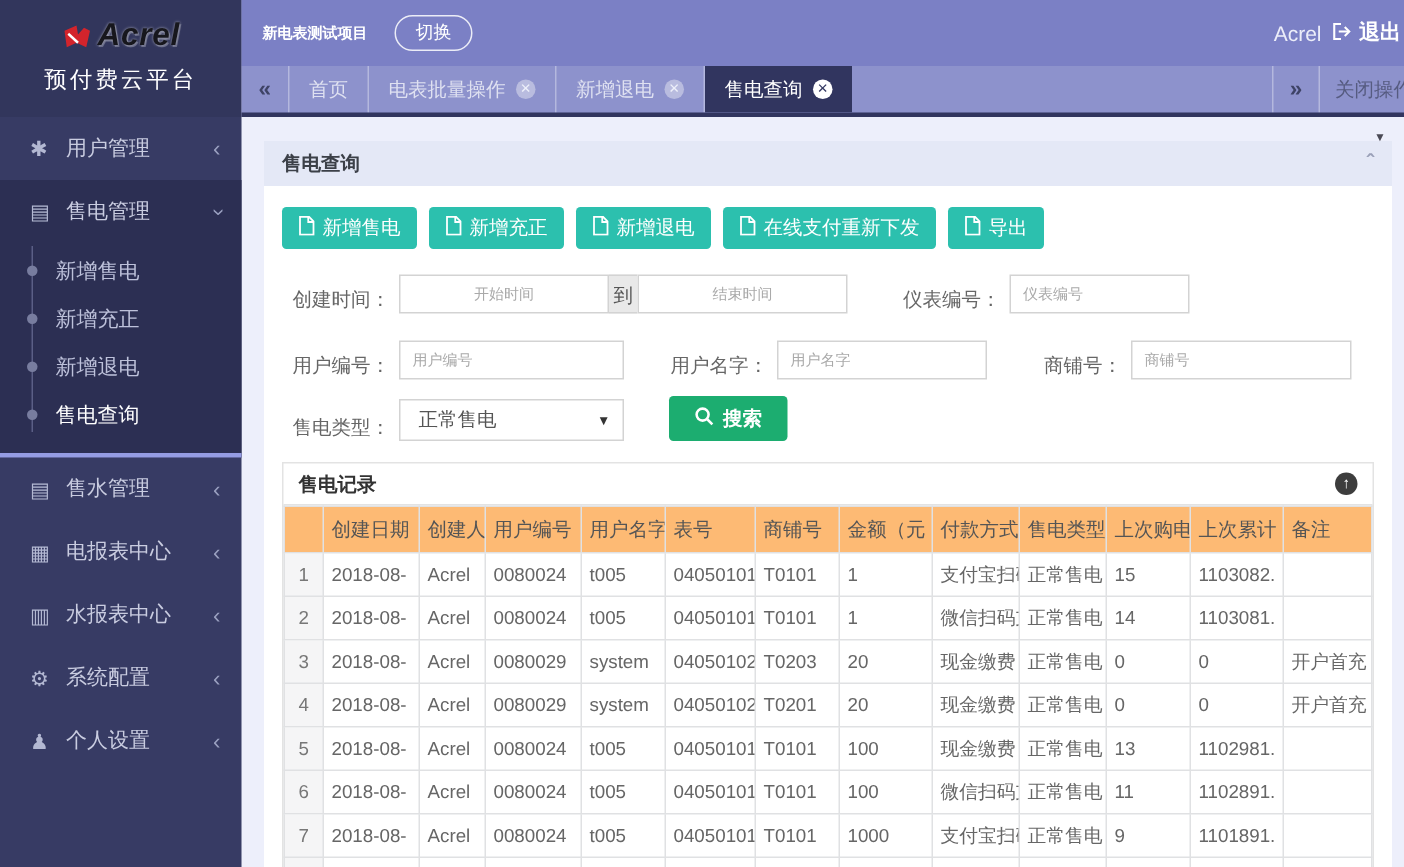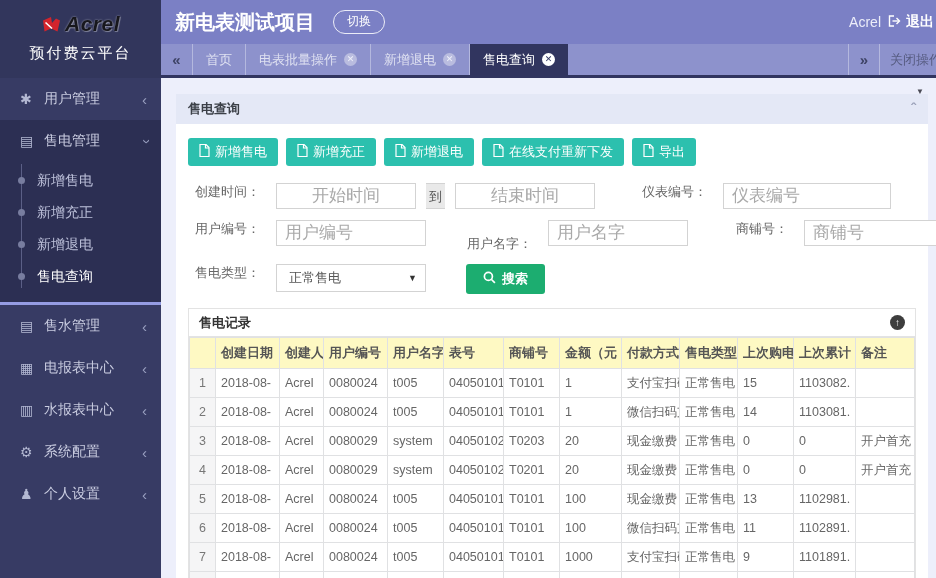--- a/index.html
+++ b/index.html
@@ -31,21 +31,21 @@
   .group-divider { height: 3px; background: var(--divider, #959ce3); }
   .submenu { position: relative; padding: 2px 0 10px 0; }
   .submenu::before { content: ""; position: absolute; left: 21px; top: 2px; bottom: 14px; width: 1px; background: #5b5f86; }
   .submenu-item { height: 32px; line-height: 32px; padding-left: 37px; color: #bdc1da; font-size: 14px; position: relative; cursor: pointer; }
   .submenu-item .dot { position: absolute; left: 18px; top: 13px; width: 7px; height: 7px; border-radius: 50%; background: #787d9f; }
   .submenu-item.active { color: #ffffff; }
 
   
   .main { flex: 1; display: flex; flex-direction: column; min-width: 0; }
   .topbar { height: 44px; background: var(--topbar, #7b80c5); display: flex; align-items: center; padding: 0 2px 0 14px; color: #fff; flex-shrink: 0; }
-  .project-name { font-weight: bold; font-size: 20px; }
+  .project-name { font-weight: bold; font-size: 10px; }
   .switch-btn { margin-left: 18px; border: 1px solid rgba(255,255,255,.85); border-radius: 12px; padding: 2px 13px 3px; font-size: 12px; color: #fff; background: transparent; cursor: pointer; }
   .topbar-right { margin-left: auto; display: flex; align-items: center; gap: 7px; font-size: 14px; white-space: nowrap; }
   .username { color: #ecedf9; }
   .logout { display: flex; align-items: center; gap: 4px; font-weight: bold; color: #fff; cursor: pointer; }
 
   .tabbar { height: 34px; background: var(--tabbar, #8d92cc); display: flex; align-items: stretch; border-bottom: 3px solid var(--tab-active, #2e3263); flex-shrink: 0; overflow: hidden; }
   .tab-nav-btn { width: 32px; display: flex; align-items: center; justify-content: center; color: #3e4366; font-size: 15px; font-weight: bold; cursor: pointer; border-right: 1px solid rgba(255,255,255,.35); }
   .tab { display: flex; align-items: center; gap: 7px; padding: 12px 13px; font-size: 13px; color: #dfe1f1; border-right: 1px solid rgba(255,255,255,.35); cursor: pointer; white-space: nowrap; }
   .tab.active { background: var(--tab-active, #333863); color: #fff; border-right: none; }
   .tab-close { width: 13px; height: 13px; border-radius: 50%; background: #b9bcdf; color: #eef0fa; font-size: 9px; line-height: 13px; text-align: center; cursor: pointer; }
@@ -59,40 +59,40 @@
 
   
   .panel-query { background: #fff; }
   .pq-header { background: var(--panel-header, #e4e8f6); height: 30px; display: flex; align-items: center; padding: 0 12px; font-weight: bold; font-size: 13px; color: #3c4048; }
   .pq-collapse { margin-left: auto; color: #9aa0b8; font-size: 15px; font-weight: bold; cursor: pointer; line-height: 10px; }
   .pq-body { padding: 14px 12px 0; }
 
   .toolbar { display: flex; gap: 8px; margin-bottom: 17px; }
   .t-btn { background: var(--teal, #2cc0ae); color: #fff; border: none; border-radius: 3px; height: 28px; padding: 0 11px; font-size: 13px; display: inline-flex; align-items: center; gap: 5px; cursor: pointer; font-family: inherit; }
 
-  .form-row { display: flex; align-items: flex-start; margin-bottom: 11px; gap: 10px; }
+  .form-row { display: flex; align-items: flex-end; margin-bottom: 11px; }
   .f-label { color: #666; font-size: 13px; text-align: right; width: 72px; flex-shrink: 0; margin-right: 6px; white-space: nowrap; }
-  .inp { height: 26px; border: 1px solid #d3d3d3; padding: 0 8px; font-size: 17px; color: #555; font-family: inherit; outline: none; background: #fff; }
+  .inp { height: 26px; border: 1px solid #d3d3d3; padding: 0 8px; font-size: 10px; color: #555; font-family: inherit; outline: none; background: #fff; }
   .inp::placeholder { color: #a9a9a9; }
   .inp-time { width: 140px; text-align: center; }
   .to-badge { width: 19px; height: 26px; background: #e9e9e9; border: 1px solid #d3d3d3; border-left: none; border-right: none; line-height: 26px; text-align: center; color: #555; font-size: 13px; flex-shrink: 0; }
   .ml30 { margin-left: 30px; }
   .ml24 { margin-left: 24px; margin-top: 15px; }
   .select-box { width: 150px; height: 28px; border: 1px solid #d3d3d3; display: flex; align-items: center; padding: 0 8px 0 12px; color: #555; cursor: pointer; background: #fff; }
   .select-box .sel-arrow { margin-left: auto; font-size: 9px; color: #333; }
   .search-btn { background: var(--green, #1cad70); color: #fff; border: none; border-radius: 3px; height: 30px; padding: 0 17px; font-size: 13px; font-weight: bold; display: inline-flex; align-items: center; gap: 6px; cursor: pointer; font-family: inherit; }
 
   
   .records-box { border: 1px solid #e3e3e3; margin-top: 14px; background: #fff; }
   .rb-header { height: 28px; display: flex; align-items: center; padding: 0 10px; border-bottom: 1px solid #e3e3e3; font-weight: bold; font-size: 13px; color: #333; }
   .collapse-circle { margin-left: auto; width: 15px; height: 15px; border-radius: 50%; background: #3d3d3d; color: #fff; font-size: 10px; line-height: 15px; text-align: center; cursor: pointer; }
 
   table { width: 100%; border-collapse: collapse; table-layout: fixed; font-size: 12.5px; color: #666; }
   th, td { border: 1px solid #e0e1e3; height: 29px; padding: 0 5px; overflow: hidden; white-space: nowrap; text-align: left; }
-  thead th { background: #fef9c3; color: #555; font-weight: bold; height: 31px; font-size: 13px; }
+  thead th { background: #fdba74; color: #555; font-weight: normal; height: 31px; font-size: 13px; }
   td.rownum { background: #f5f5f6; color: #777; text-align: center; }
 </style>
 </head>
 <body>
 
 <div class="app">
 
   <div class="sidebar">
     <div class="logo-area">
       <div class="logo-row">
@@ -258,21 +258,21 @@
                 <span>导出</span>
               </button>
             </div>
 
           <div class="form-row">
             <span class="f-label">创建时间：</span>
             <input class="inp inp-time" placeholder="开始时间" style="">
             <span class="to-badge">到</span>
             <input class="inp inp-time" placeholder="结束时间" style="">
             <span class="f-label ml30">仪表编号：</span>
-            <input class="inp" style="width: 168px;" placeholder="仪表编号">
+            <input class="inp" style="width: 120px;" placeholder="仪表编号">
           </div>
 
           <div class="form-row">
             <span class="f-label">用户编号：</span>
             <input class="inp" style="width: 150px;" placeholder="用户编号">
             <span class="f-label ml24">用户名字：</span>
             <input class="inp" style="width: 140px;" placeholder="用户名字">
             <span class="f-label ml30" style="width:60px">商铺号：</span>
             <input class="inp" style="width: 147px;" placeholder="商铺号">
           </div>

